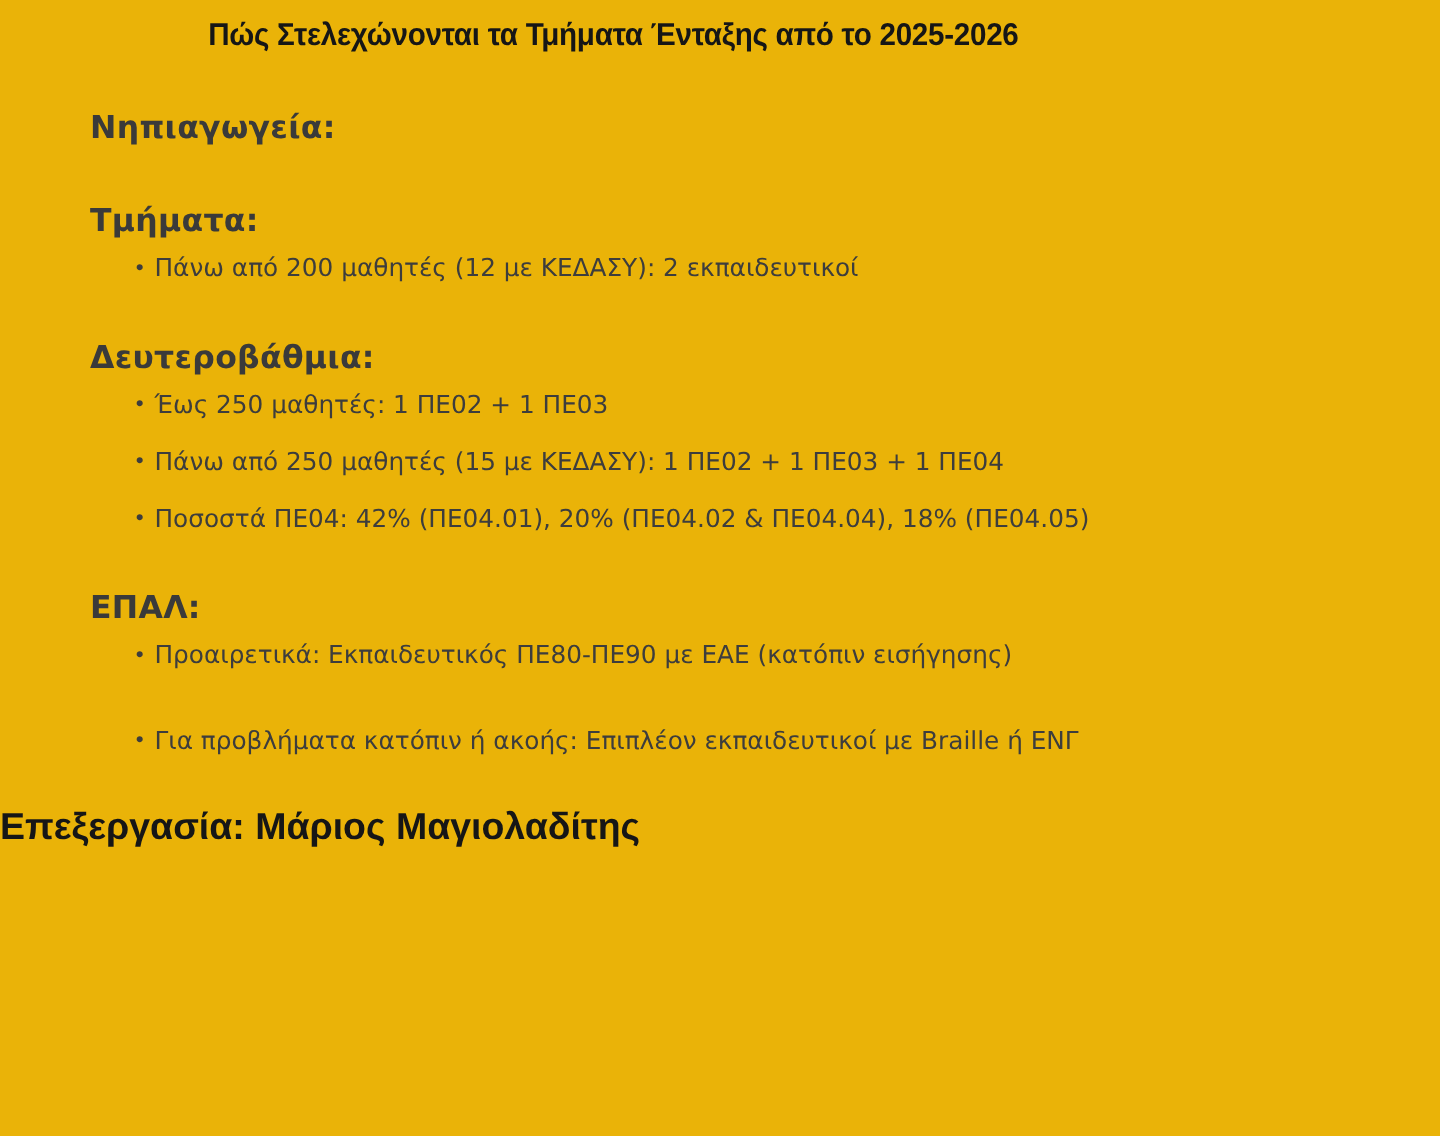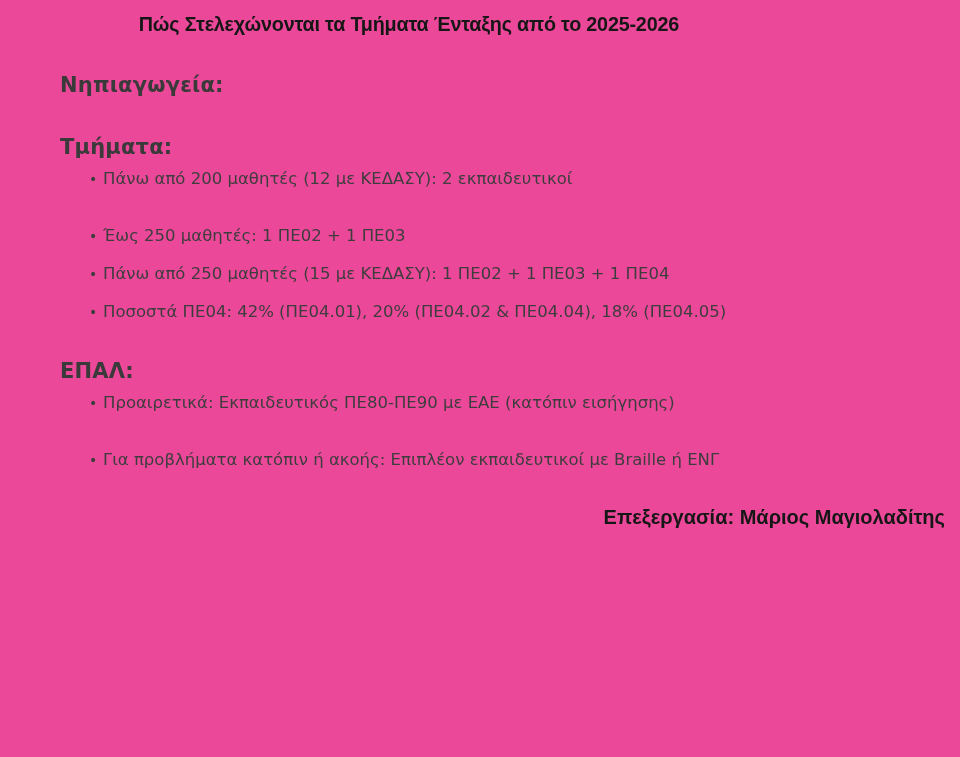--- a/index.html
+++ b/index.html
@@ -4,21 +4,21 @@
 <style>
   html, body {
     margin: 0;
     padding: 0;
     background: #ffffff;
   }
   .doc {
     position: relative;
     width: 960px;
     height: 757px;
-    background: #ec4899;
+    background: #eab308;
     overflow: hidden;
     font-family: "DejaVu Sans", sans-serif;
     color: #3c3c3c;
     box-sizing: border-box;
   }
   .doc-title {
     margin: 12px 0 0 0;
     width: 870px;
     text-align: center;
     font-family: "Liberation Sans", sans-serif;
@@ -63,23 +63,23 @@
     position: absolute;
     left: 29px;
     top: 0;
     font-size: 14px;
     line-height: 18px;
     color: #3d3d3d;
   }
   .credit {
     margin-top: 37px;
     padding-right: 15px;
-    text-align: right;
+    text-align: left;
     font-family: "Liberation Sans", sans-serif;
-    font-size: 20px;
+    font-size: 25px;
     line-height: 23px;
     font-weight: 700;
     color: #161616;
   }
 </style>
 </head>
 <body>
 
 <main class="doc">
 
@@ -90,20 +90,21 @@
   </section>
 
   <section class="section">
     <h2>Τμήματα:</h2>
     <ul class="bullet-list">
       <li><span>Πάνω από 200 μαθητές (12 με ΚΕΔΑΣΥ): 2 εκπαιδευτικοί</span></li>
     </ul>
   </section>
 
   <section class="section">
+    <h2>Δευτεροβάθμια:</h2>
     <ul class="bullet-list">
       <li><span>Έως 250 μαθητές: 1 ΠΕ02 + 1 ΠΕ03</span></li>
       <li><span>Πάνω από 250 μαθητές (15 με ΚΕΔΑΣΥ): 1 ΠΕ02 + 1 ΠΕ03 + 1 ΠΕ04</span></li>
       <li><span>Ποσοστά ΠΕ04: 42% (ΠΕ04.01), 20% (ΠΕ04.02 &amp; ΠΕ04.04), 18% (ΠΕ04.05)</span></li>
     </ul>
   </section>
 
   <section class="section">
     <h2>ΕΠΑΛ:</h2>
     <ul class="bullet-list">

